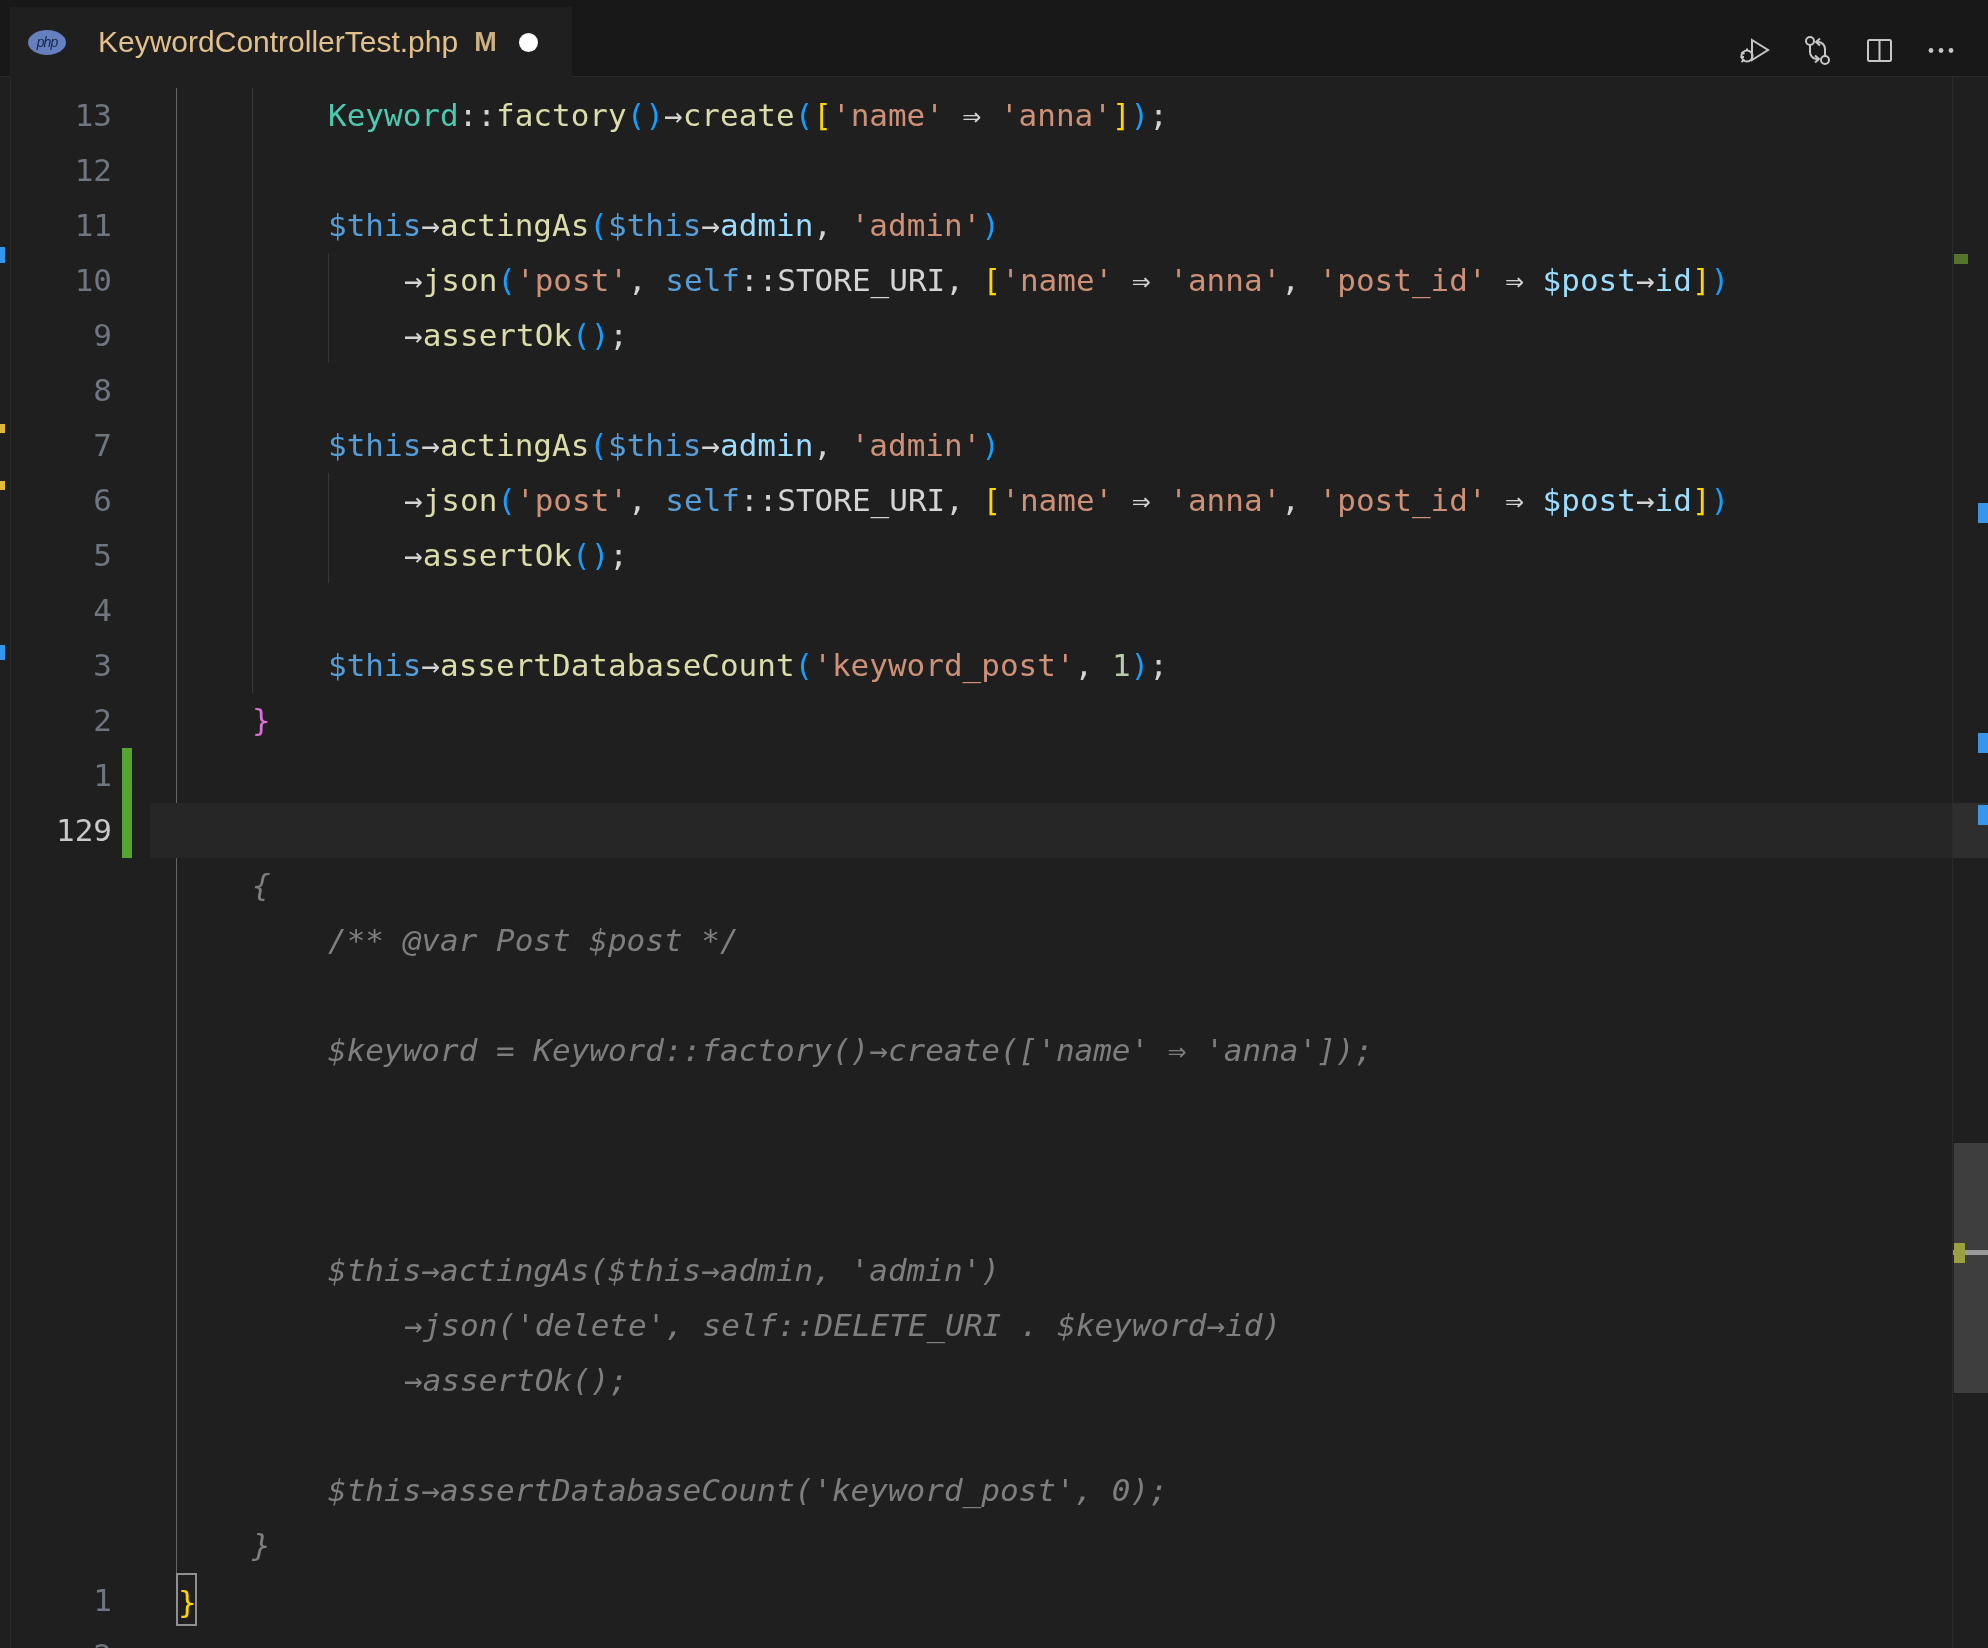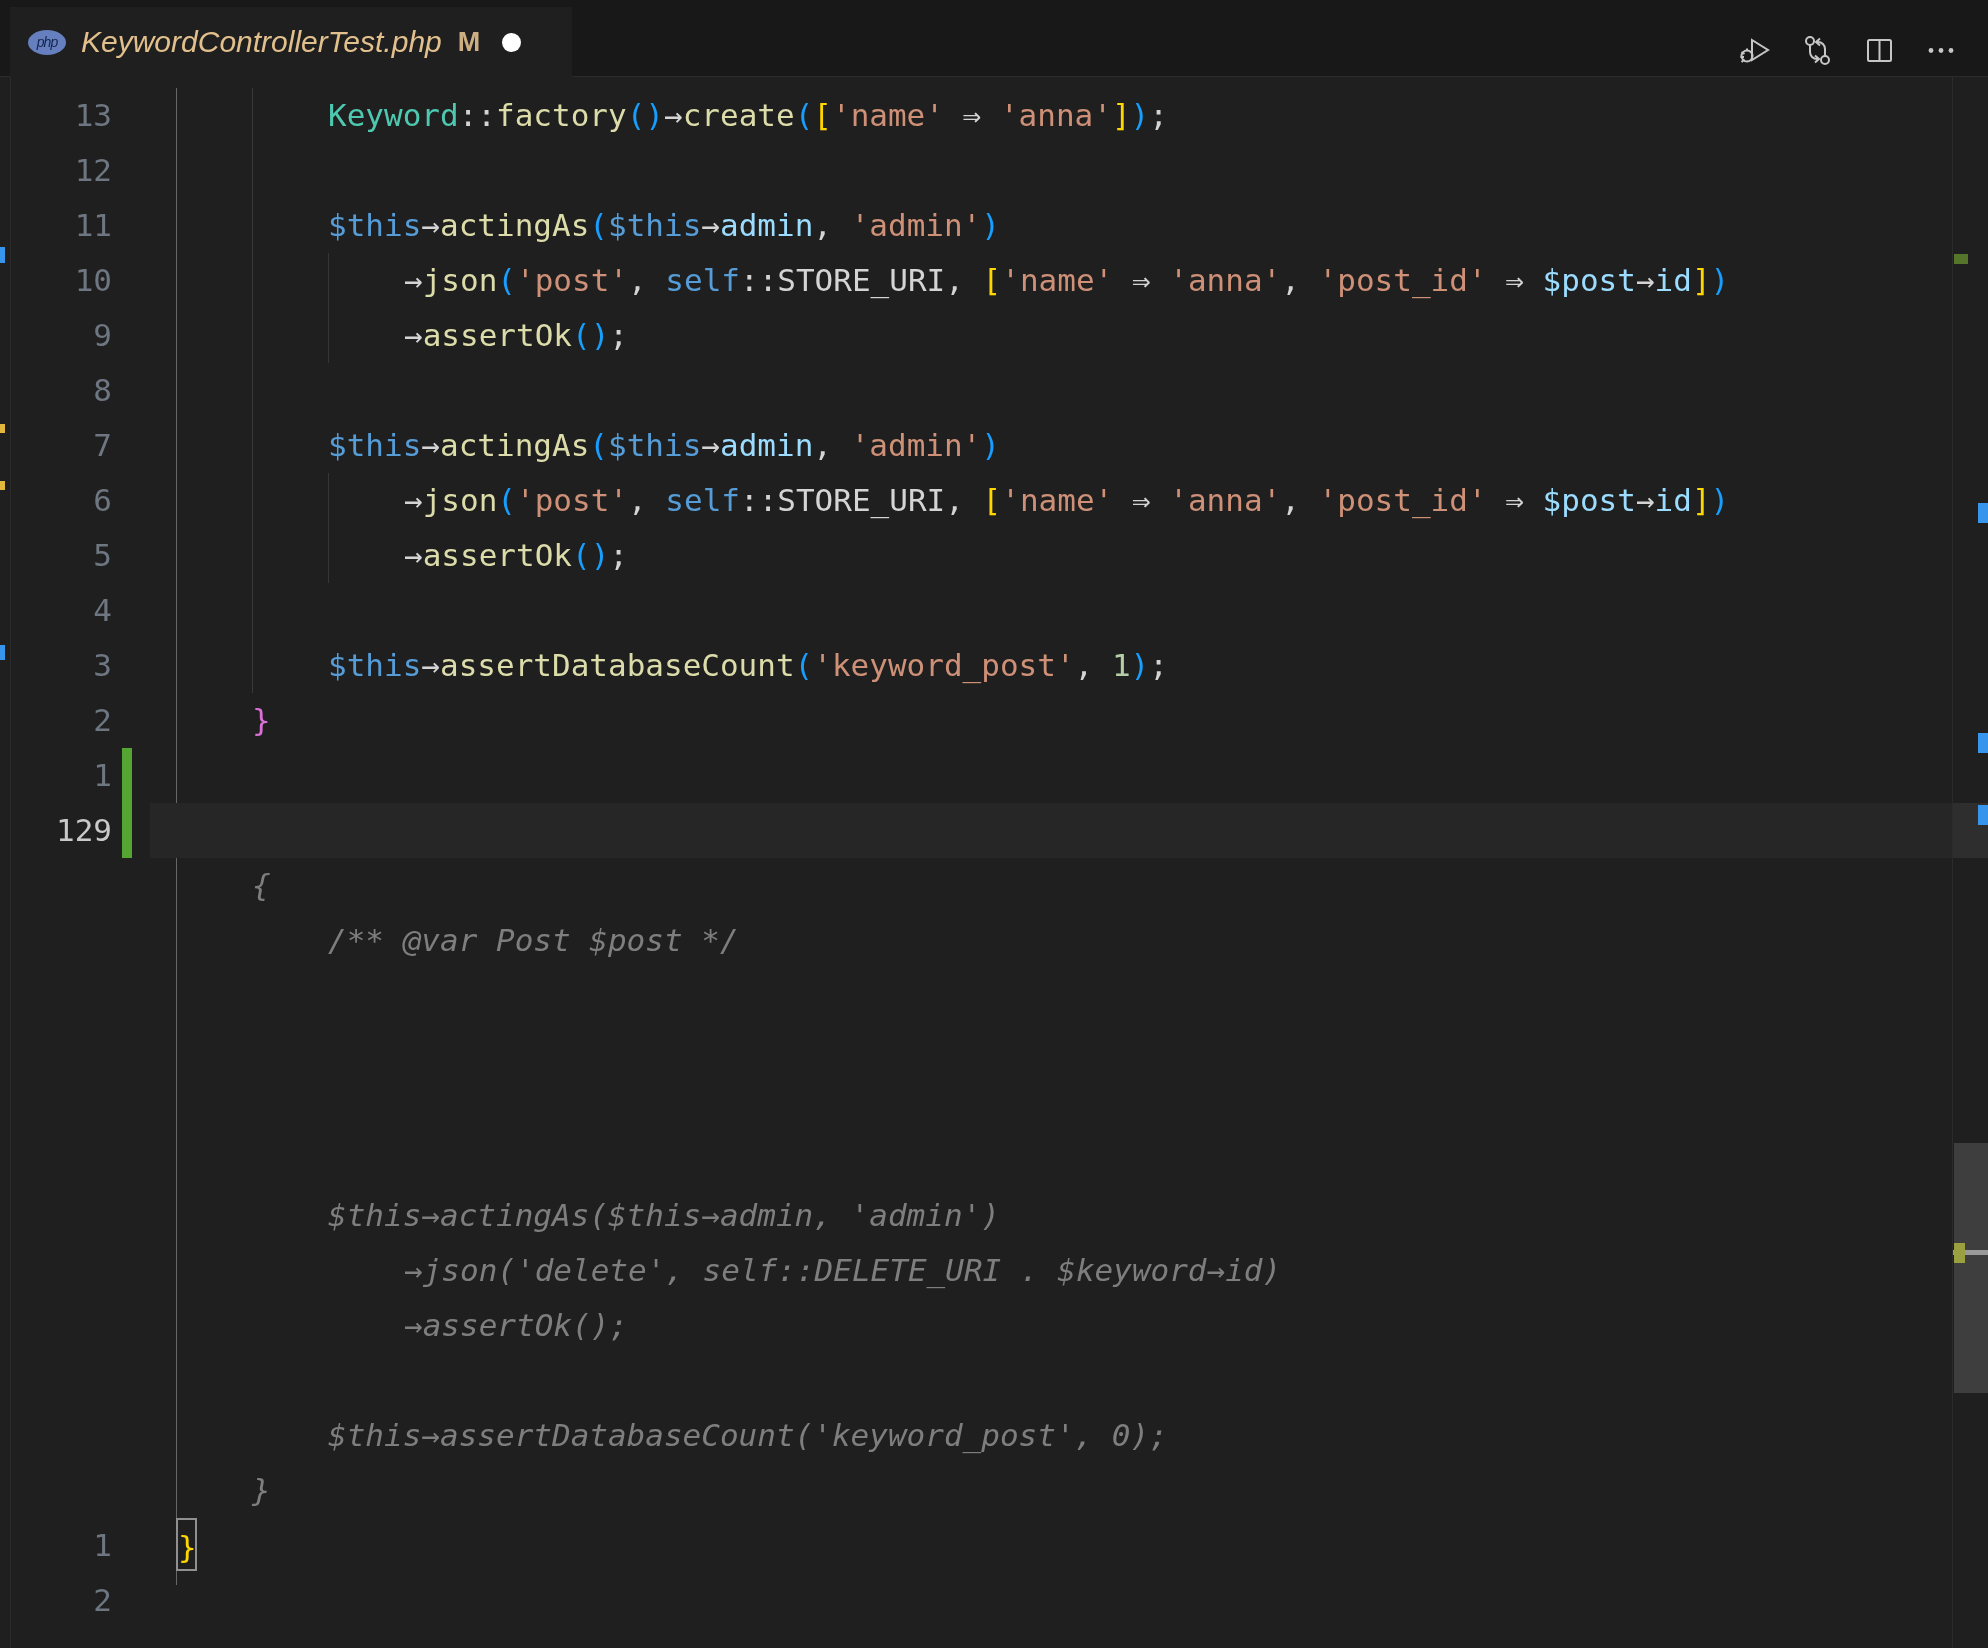--- a/index.html
+++ b/index.html
@@ -6,21 +6,21 @@
   .screen{position:relative;width:1988px;height:1648px;background:var(--bg,#1f1f1f);overflow:hidden;
           font-family:"Liberation Sans",sans-serif;}
   
   .tabbar{position:absolute;top:0;left:0;right:0;height:76px;background:var(--tabbar,#181818);
           border-bottom:1px solid #2b2b2b;z-index:6;}
   .tab{position:absolute;top:7px;left:10px;width:562px;height:70px;background:var(--bg,#1f1f1f);
        display:flex;align-items:center;padding-left:18px;box-sizing:border-box;z-index:7;}
   .php-badge{width:38px;height:25px;border-radius:50%;background:#667FBE;display:flex;align-items:center;
              justify-content:center;flex-shrink:0;}
   .php-badge span{font-style:italic;font-weight:normal;font-size:14px;color:#14264d;letter-spacing:-1px;}
-  .tab-title{margin-left:15px;font-size:30px;color:var(--tabfg,#E2C08D);white-space:nowrap;font-style:italic;}
+  .tab-title{margin-left:32px;font-size:30px;color:var(--tabfg,#E2C08D);white-space:nowrap;}
   .tab-badge{margin-left:16px;font-size:27px;color:#CDAF82;font-weight:bold;}
   .dirty-dot{margin-left:22px;width:19px;height:19px;border-radius:50%;background:#ffffff;}
   .actions{position:absolute;right:28px;top:31px;display:flex;gap:24px;z-index:8;}
   .act{width:38px;height:38px;display:flex;align-items:center;justify-content:center;color:#c6c6c6;}
   .act svg{stroke:#c6c6c6;fill:none;stroke-width:2;}
   
   .guide{position:absolute;width:1px;z-index:1;}
   .g1{left:176px;top:88px;height:1497px;background:#666666;}
   .g2{left:252px;top:88px;height:605px;background:#3a3a3a;}
   .g3a{left:328px;top:253px;height:110px;background:#363636;}
@@ -205,20 +205,24 @@
       <div class="row">
         <div class="gutter"></div>
         <div class="code"><span class="ind" style="width: 152px;"></span><span class="ghost">/** @var Post $post */</span></div>
       </div>
       <div class="row">
         <div class="gutter"></div>
         <div class="code"><span class="ind" style="width: 152px;"></span></div>
       </div>
       <div class="row">
         <div class="gutter"></div>
+        <div class="code"><span class="ind" style="width: 152px;"></span><span class="ghost">$keyword = Keyword::factory()→create(['name' ⇒ 'anna']);</span></div>
+      </div>
+      <div class="row">
+        <div class="gutter"></div>
         <div class="code"><span class="ghost"></span></div>
       </div>
       <div class="row">
         <div class="gutter"></div>
         <div class="code"><span class="ind" style="width: 152px;"></span></div>
       </div>
       <div class="row">
         <div class="gutter"></div>
         <div class="code"><span class="ghost"></span></div>
       </div>

